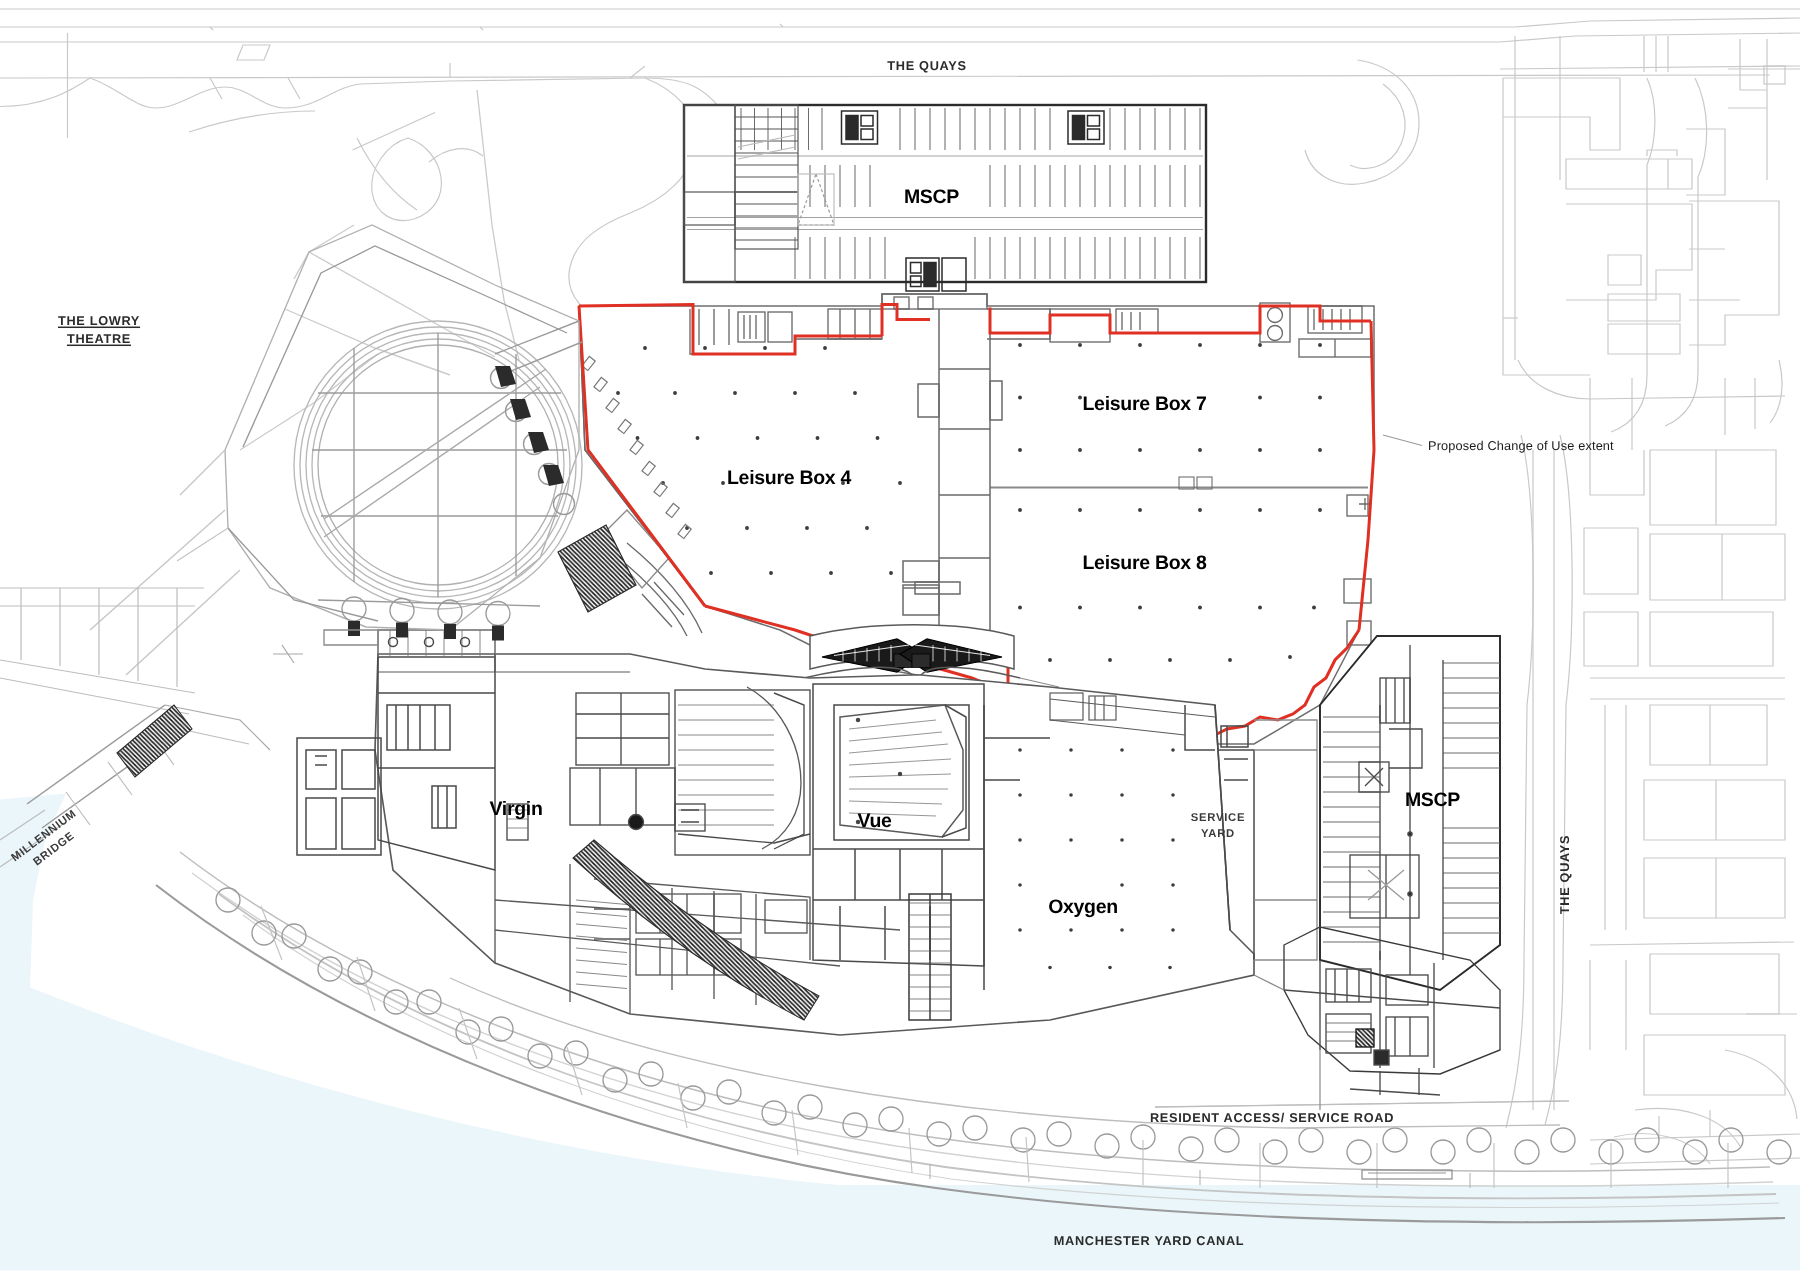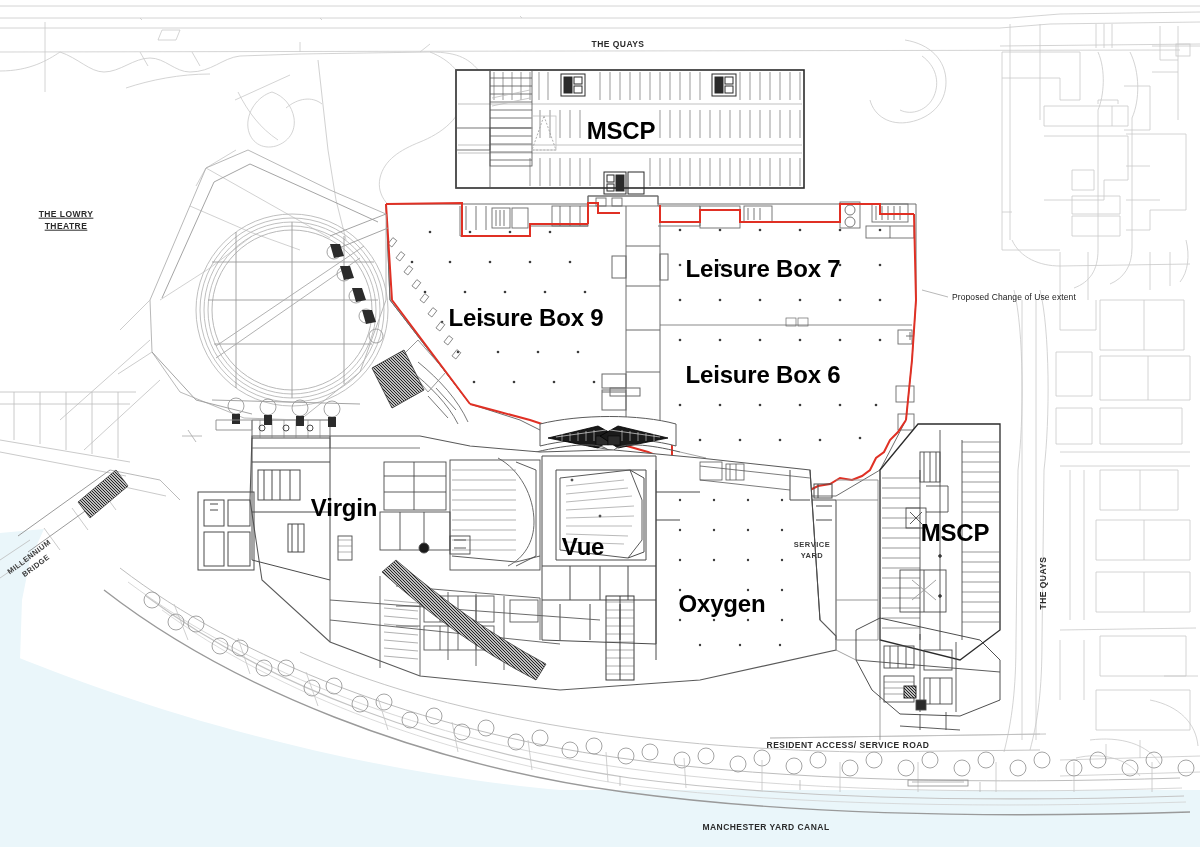--- a/index.html
+++ b/index.html
@@ -25,21 +25,21 @@
   
   .tenant {
     font-family: "Liberation Sans Narrow", "Liberation Sans", sans-serif;
     font-weight: 700;
     font-size: 17px;
     letter-spacing: -0.2px;
     color: #000;
     text-align: center;
     transform: translate(-50%, -50%);
   }
-  .tenant.big { font-size: 24px; }
+  .tenant.big { font-size: 13px; }
   
   .ctx {
     font-family: "Liberation Sans", sans-serif;
     font-weight: 600;
     font-size: 8.5px;
     letter-spacing: 0.45px;
     color: #2b2b2b;
     text-align: center;
     transform: translate(-50%, -50%);
     line-height: 1.45;
@@ -941,25 +941,25 @@
 YARD</div>
 
 <div class="lbl ctx" style="left:848px; top:745px;">RESIDENT ACCESS/ SERVICE ROAD</div>
 
 <div class="lbl ctx" style="left:766px; top:827px;">MANCHESTER YARD CANAL</div>
 
 <div class="lbl tenant big" style="left:621px; top:131px;">MSCP</div>
 
 <div class="lbl tenant big" style="left:763px; top:269px;">Leisure Box 7</div>
 
-<div class="lbl tenant big" style="left:763px; top:375px;">Leisure Box 6</div>
-
-<div class="lbl tenant big" style="left:526px; top:318px;">Leisure Box 9</div>
-
-<div class="lbl tenant big" style="left:344px; top:508px;">Virgin</div>
+<div class="lbl tenant big" style="left:763px; top:375px;">Leisure Box 8</div>
+
+<div class="lbl tenant big" style="left:526px; top:318px;">Leisure Box 4</div>
+
+<div class="lbl tenant big" style="left:344px; top:539px;">Virgin</div>
 
 <div class="lbl tenant big" style="left:583px; top:547px;">Vue</div>
 
 <div class="lbl tenant big" style="left:722px; top:604px;">Oxygen</div>
 
 <div class="lbl tenant big" style="left:955px; top:533px;">MSCP</div>
 
 <div class="lbl note" style="left:952px; top:297px;text-align:center;">Proposed Change of Use extent</div>
 
 </div>

